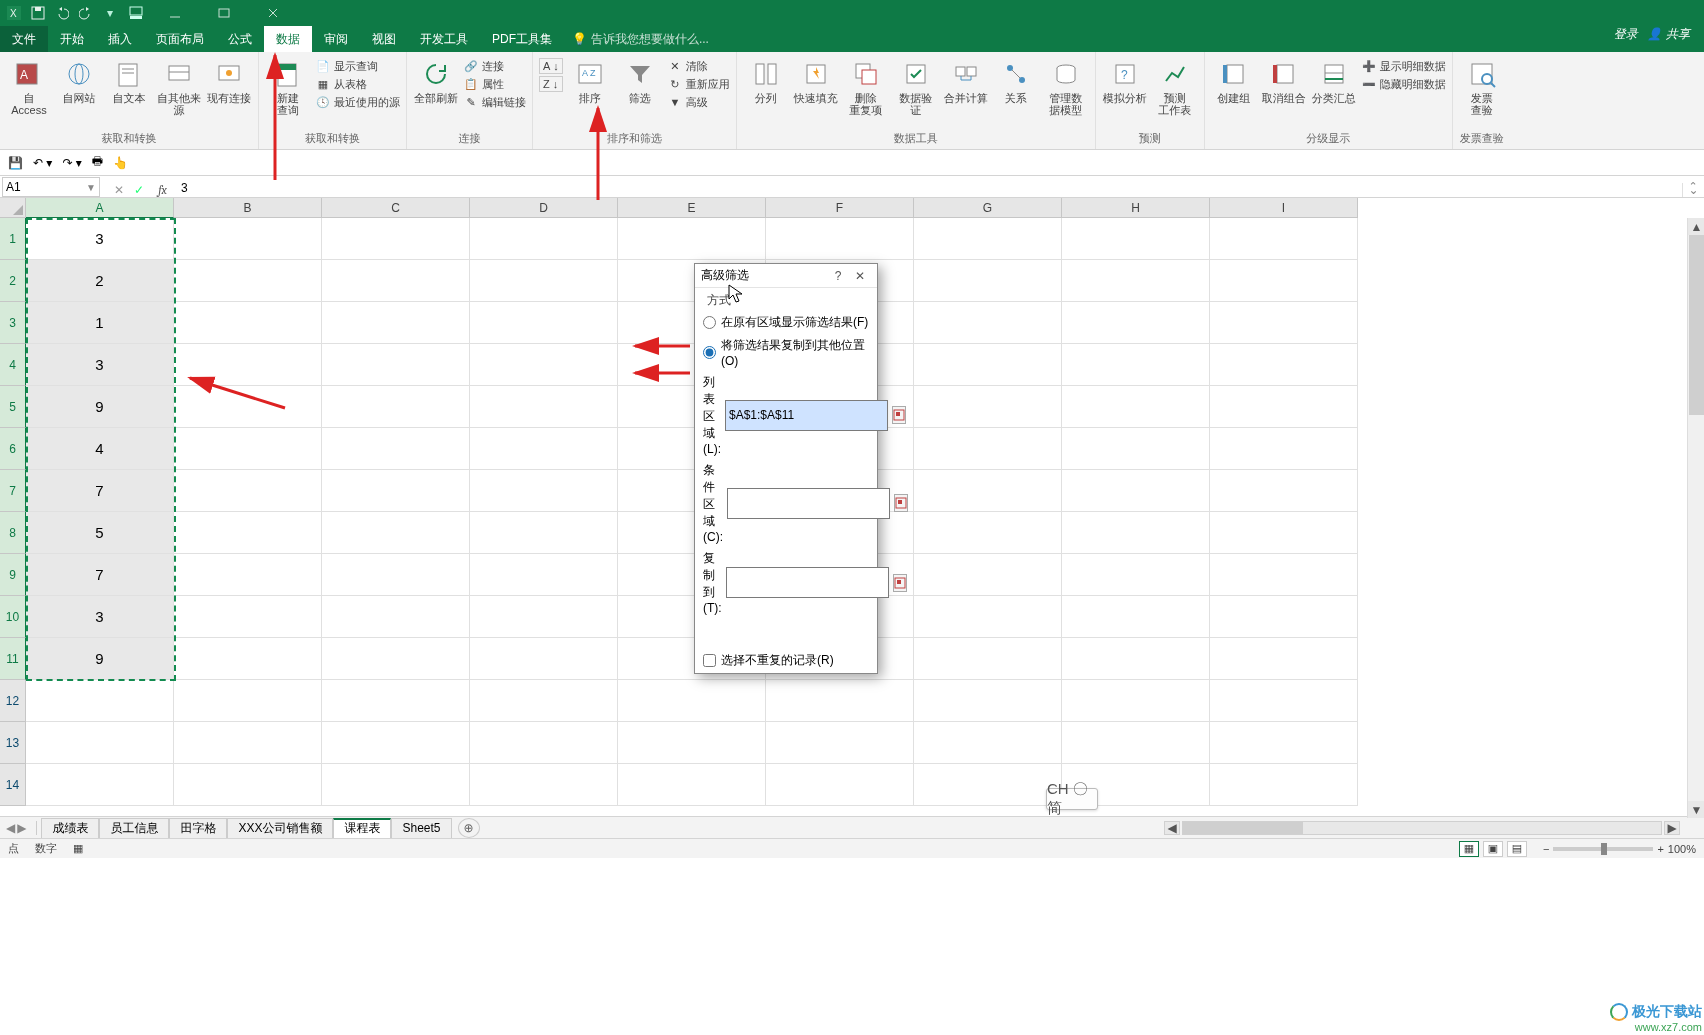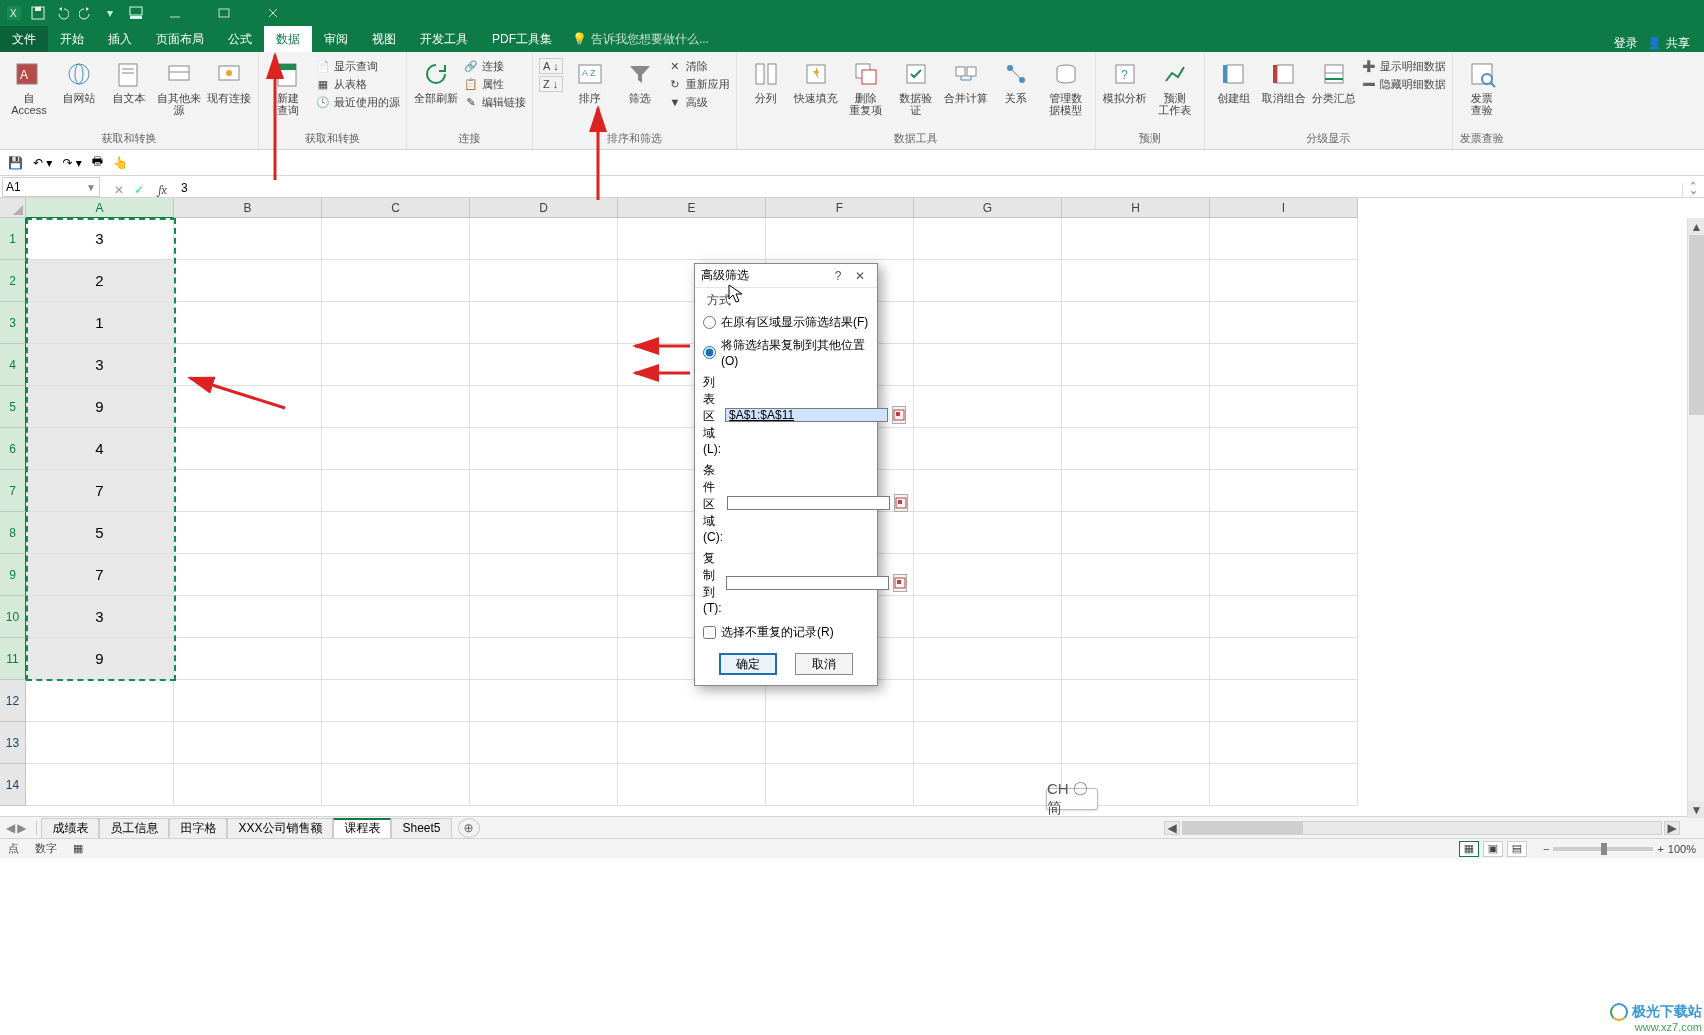--- a/index.html
+++ b/index.html
@@ -15,21 +15,21 @@
   .titlebar .winbtn svg { stroke: #c8e0d4; }
   .titlebar .rctl { width: 24px; height: 24px; display:flex; align-items:center; justify-content:center; }
 
   
   .tabs { height: 26px; background: #0e7a46; display: flex; align-items: stretch; color: #fff; }
   .tabs .tab { padding: 0 12px; display: flex; align-items: center; font-size: 12px; cursor: default; }
   .tabs .tab.file { background: #0b613a; }
   .tabs .tab.active { background: #fff; color: #0e7a46; }
   .tabs .spacer { flex: 1; display:flex; align-items:center; color:#c8e0d4; }
   .tabs .spacer .bulb { margin: 0 4px 0 8px; }
-  .tabs .rlinks { display: flex; align-items: flex-end; gap: 10px; padding-right: 14px; }
+  .tabs .rlinks { display: flex; align-items: flex-start; gap: 10px; padding-right: 14px; font-style: italic; }
 
   
   .ribbon { height: 98px; background: #f3f3f3; border-bottom: 1px solid #d4d4d4; display: flex; }
   .group { display: flex; flex-direction: column; align-items: center; border-right: 1px solid #e0e0e0; padding: 2px 6px 0 6px; }
   .group .body { flex: 1; display: flex; align-items: flex-start; gap: 4px; padding-top: 2px; }
   .group .label { font-size: 11px; color: #666; padding: 2px 0 3px 0; }
   .bigbtn { width: 46px; display: flex; flex-direction: column; align-items: center; gap: 2px; padding-top: 2px; }
   .bigbtn .icon { width: 32px; height: 32px; display:flex; align-items:center; justify-content:center; }
   .bigbtn .cap { font-size: 11px; color: #444; text-align: center; line-height: 1.1; }
   .stackcol { display: flex; flex-direction: column; gap: 2px; padding-top: 2px; }
@@ -74,23 +74,23 @@
 
   
   .dialog { position: absolute; left: 694px; top: 263px; width: 184px; background: #fff; border: 1px solid #888; box-shadow: 4px 4px 12px rgba(0,0,0,.35); font-size: 12px; }
   .dialog .dtitle { height: 24px; background: #fff; border-bottom: 1px solid #e4e4e4; display: flex; align-items: center; padding: 0 6px; }
   .dialog .dtitle .t { flex:1; }
   .dialog .dtitle .hbtn { width: 22px; text-align: center; color:#555;}
   .dialog .section { padding: 4px 8px 2px 12px; color:#444; }
   .dialog .optrow { display: flex; align-items: center; gap: 5px; padding: 3px 8px; }
   .dialog .fieldrow { display: flex; align-items: center; gap: 4px; padding: 3px 8px; }
   .dialog .fieldrow label { width: 66px; }
-  .dialog .fieldrow input { flex: 1; border: 1px solid #7a7a7a; height: 14px; padding: 0 3px; font-size: 12px; text-decoration: underline; }
+  .dialog .fieldrow input { flex: 1; border: 1px solid #7a7a7a; height: 31px; padding: 0 3px; font-size: 12px; }
   .dialog .fieldrow .refbtn { width: 18px; height: 18px; border: 1px solid #aaa; background: #f4f4f4; display:flex; align-items:center; justify-content:center;}
-  .dialog .checkrow { display:flex; align-items:center; gap:5px; padding: 6px 8px 4px 8px; }
+  .dialog .checkrow { display:flex; align-items:center; gap:5px; padding: 6px 8px 4px 8px; margin-top: 28px; }
   .dialog .btns { display: flex; justify-content: center; gap: 18px; padding: 8px 0 10px 0; }
   .dialog .btns button { width: 58px; height: 22px; border: 1px solid #8a8a8a; background: #f4f4f4; font-size: 12px; }
   .dialog .btns button.primary { border: 2px solid #1a6fb5; background: #eaf2fa; }
   input[type=radio], input[type=checkbox] { accent-color: #1a6fb5; }
 
   
   .imefloat { position: absolute; left: 1046px; top: 788px; width: 52px; height: 22px; border: 1px solid #bbb; border-radius: 3px; background: #fdfdfd; box-shadow: 0 1px 3px rgba(0,0,0,.15); display:flex; align-items:center; justify-content:center; gap:3px; font-size: 15px; color:#555;}
 
   
   .sheetbar { height: 22px; border-top: 1px solid #d4d4d4; background: #f3f3f3; display: flex; align-items: center; }
@@ -798,24 +798,20 @@
         <svg width="12" height="12">
           <rect x="1" y="1" width="10" height="10" fill="none" stroke="#c04040"></rect>
           <rect x="3" y="3" width="4" height="4" fill="#c04040"></rect>
         </svg>
       </span>
   </div>
   <div class="checkrow">
     <input type="checkbox" style="">
     <label>选择不重复的记录(R)</label>
   </div>
-  <div class="btns">
-    <button class="primary">确定</button>
-    <button>取消</button>
-  </div>
 </div>
 
 <svg class="cursor-arrow" width="16" height="20">
     <path d="M1 1l0 14 4-4 3 7 3-1-3-7 6 0z" fill="#fff" stroke="#000"></path>
   </svg>
 
 <div class="imefloat">CH 〇 简</div>
 
 <div class="vscroll">
   <div class="arrow" style="top:0">▲</div>

